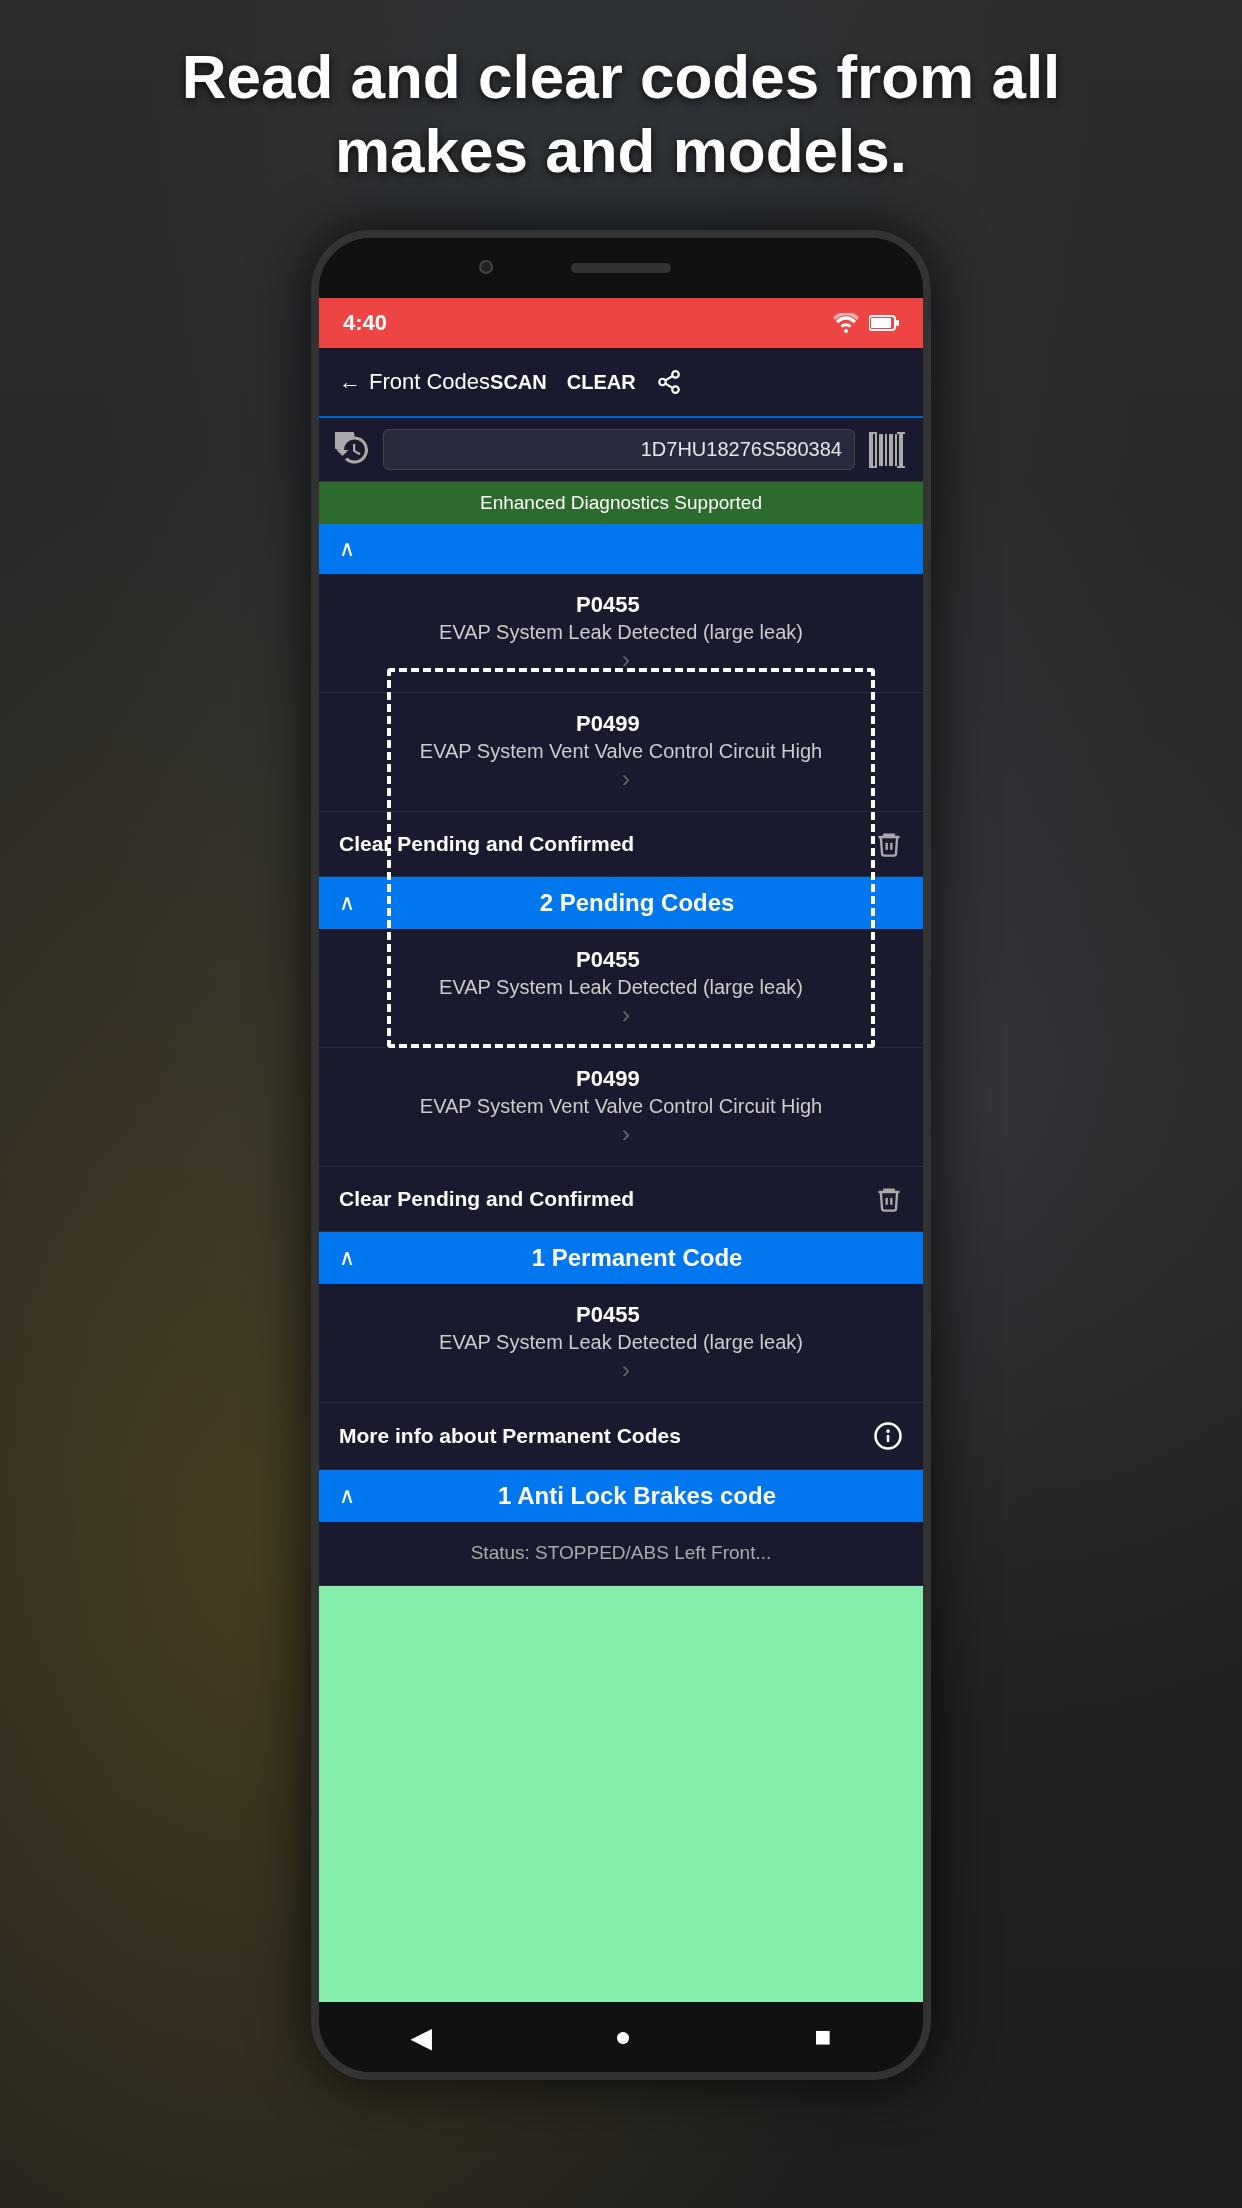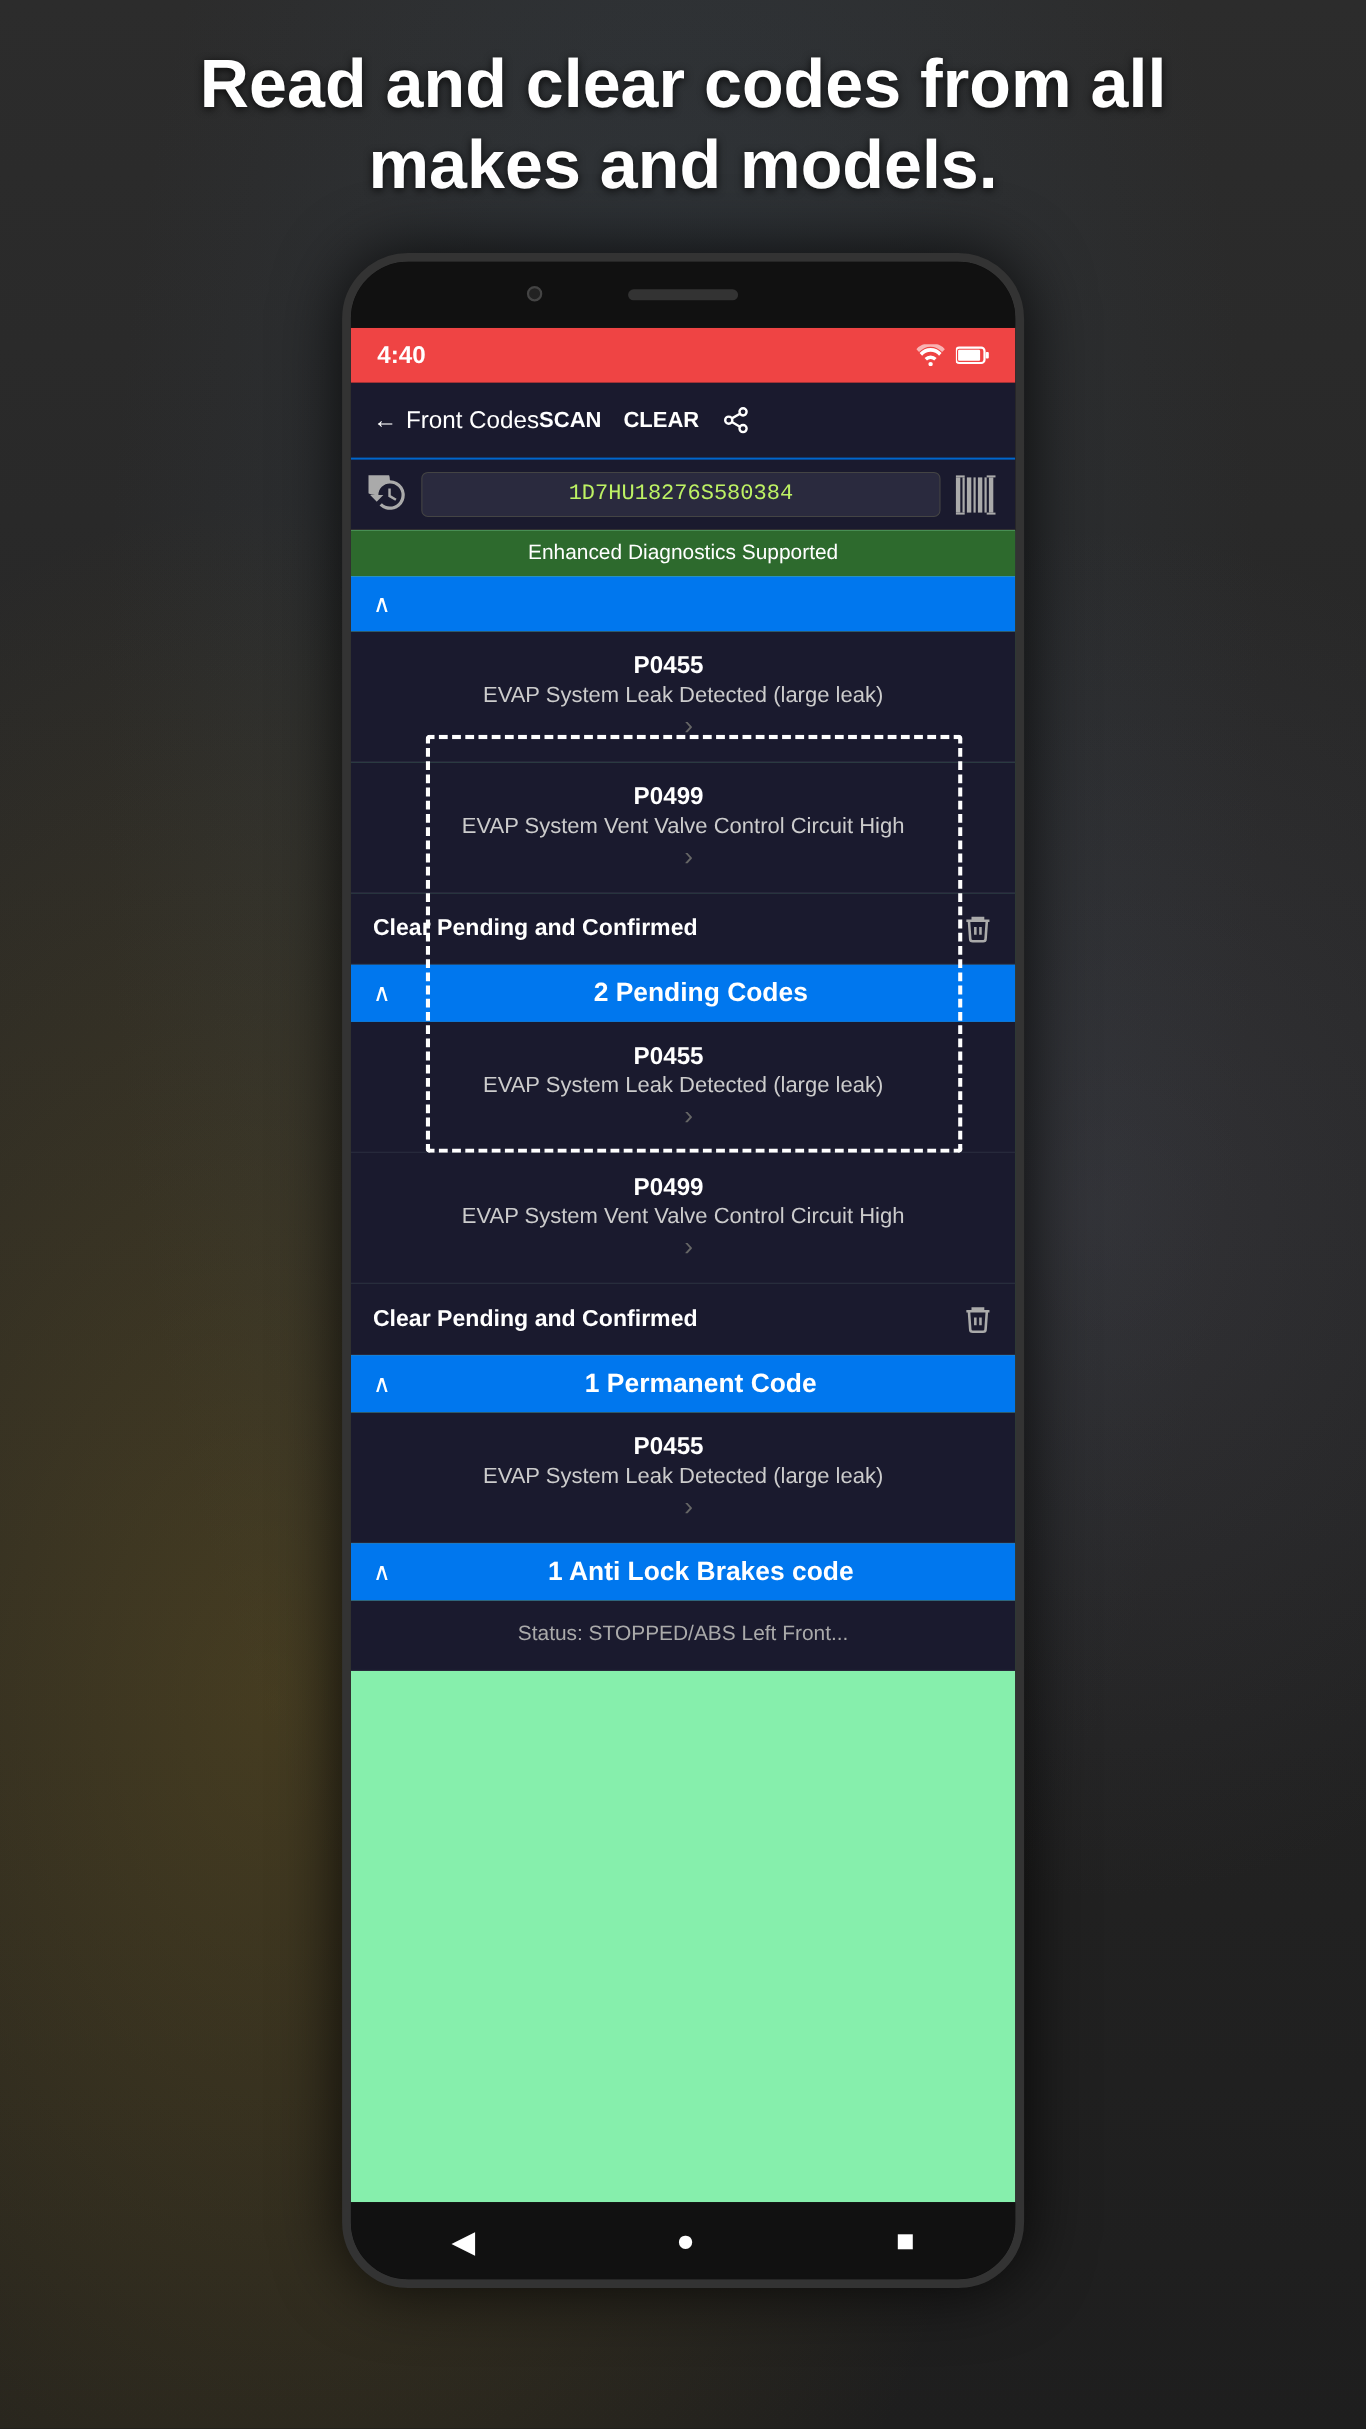--- a/index.html
+++ b/index.html
@@ -136,25 +136,24 @@
       align-items: center;
       padding: 0 16px;
       gap: 12px;
       border-bottom: 1px solid #333;
     }
     .vin-input {
       flex: 1;
       background: #2a2a3e;
       border: 1px solid #444;
       border-radius: 6px;
-      color: #bef264;
+      color: #e5e5e5;
       font-size: 20px;
-      text-align: center;
+      text-align: right;
       padding: 8px 12px;
-      font-family: Liberation Mono, monospace;
     }
 
     
     .scroll-content {
       background: #86efac;
       overflow-y: auto;
       height: calc(100% - 244px - 70px);
     }
 
     
@@ -417,20 +416,28 @@
       <span class="chevron-up">∧</span>
       <span class="section-header-text">1 Permanent Code</span>
     </div>
 
     <div class="code-row">
       <span class="code-id">P0455</span>
       <span class="code-desc">EVAP System Leak Detected (large leak)</span>
       <span class="code-arrow">›</span>
     </div>
 
+    <div class="info-row">
+      <span class="info-label">More info about Permanent Codes</span>
+      <svg width="30" height="30" viewBox="0 0 24 24" fill="none" style="cursor:pointer;">
+        <circle cx="12" cy="12" r="10" stroke="white" stroke-width="2"></circle>
+        <line x1="12" y1="8" x2="12" y2="8" stroke="white" stroke-width="3" stroke-linecap="round"></line>
+        <line x1="12" y1="12" x2="12" y2="16" stroke="white" stroke-width="2" stroke-linecap="round"></line>
+      </svg>
+    </div>
 
     <div class="section-header">
       <span class="chevron-up">∧</span>
       <span class="section-header-text">1 Anti Lock Brakes code</span>
     </div>
 
     <div class="code-row">
       <span class="code-desc" style="color:#aaa;font-size:19px;">Status: STOPPED/ABS Left Front...</span>
     </div>
 

